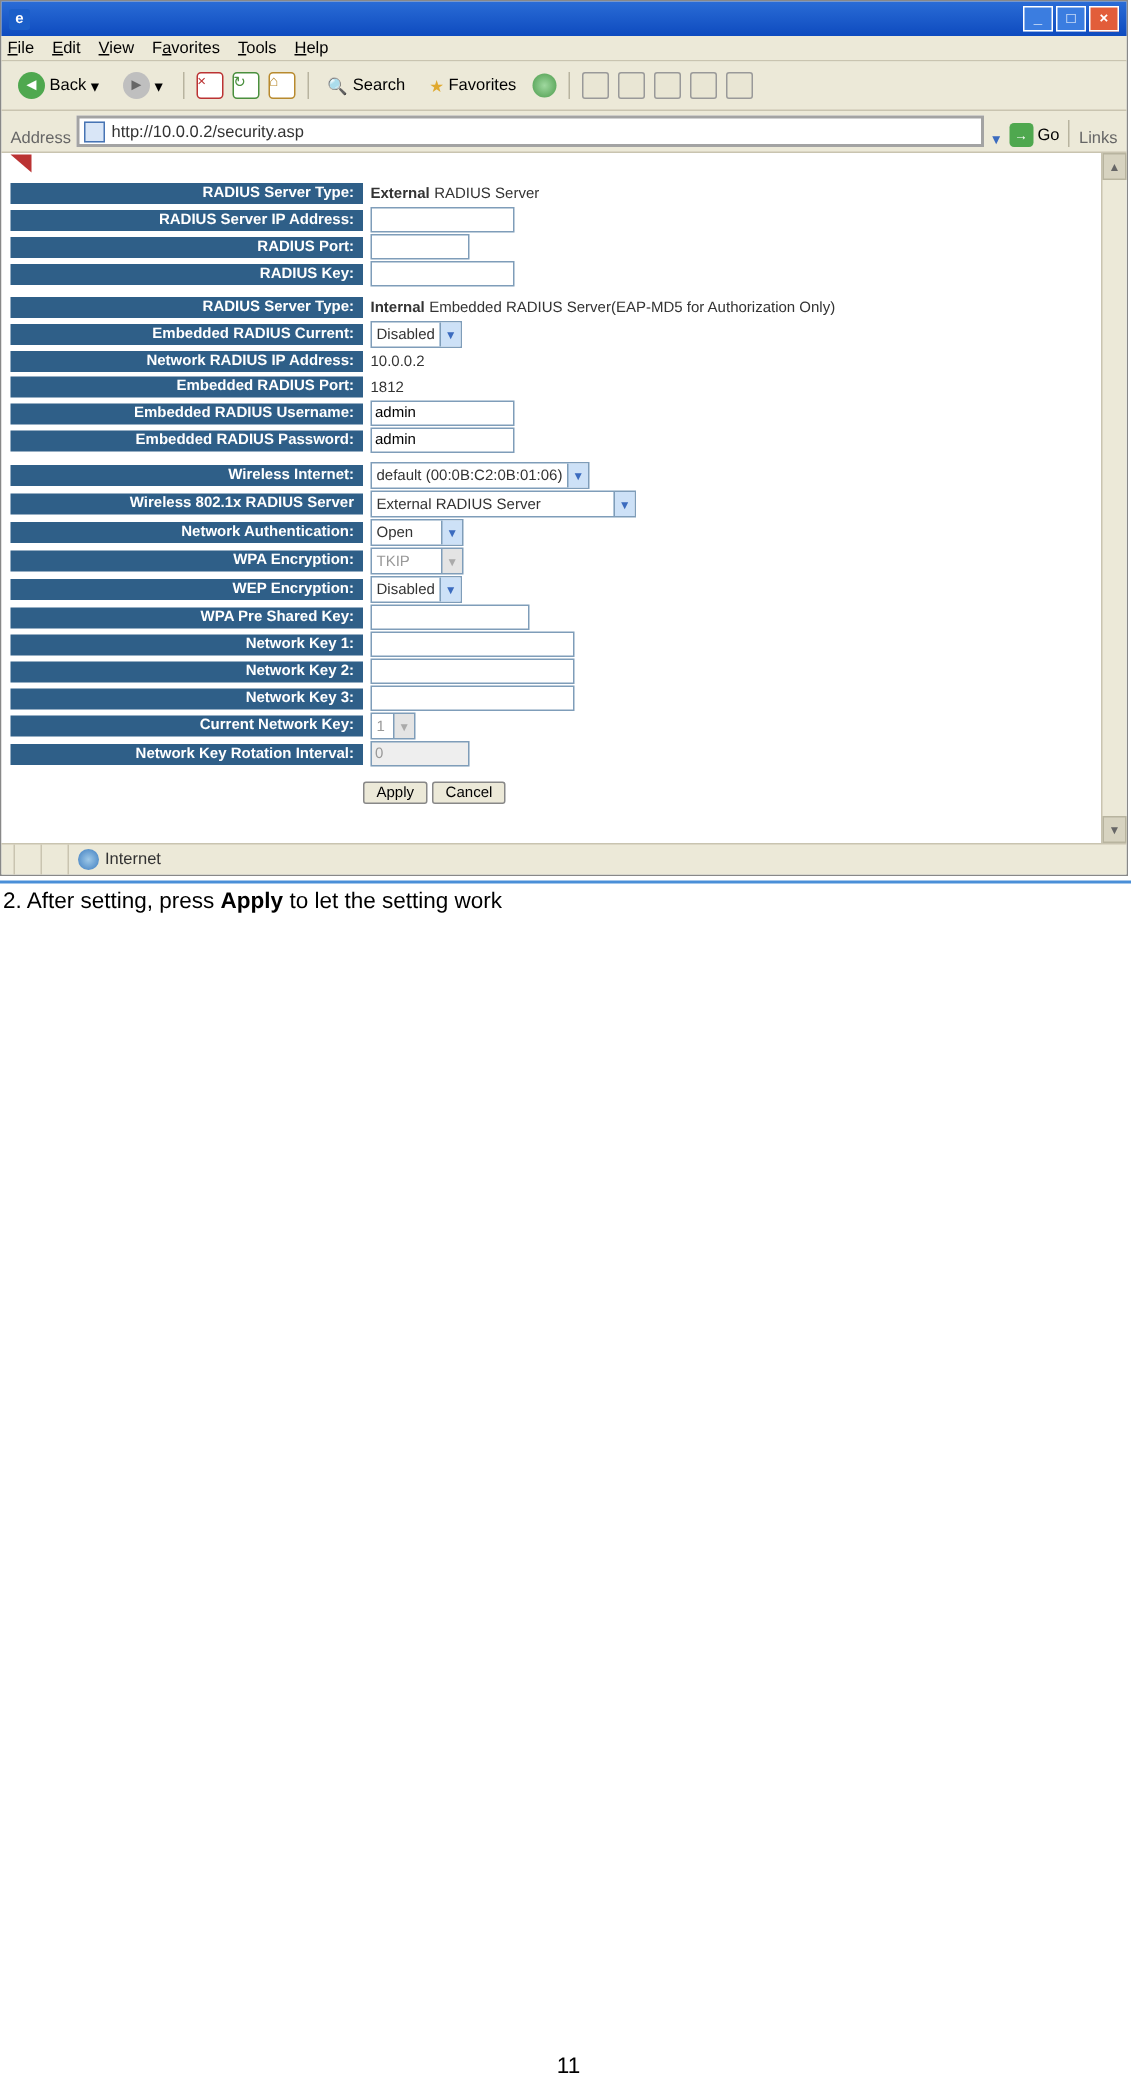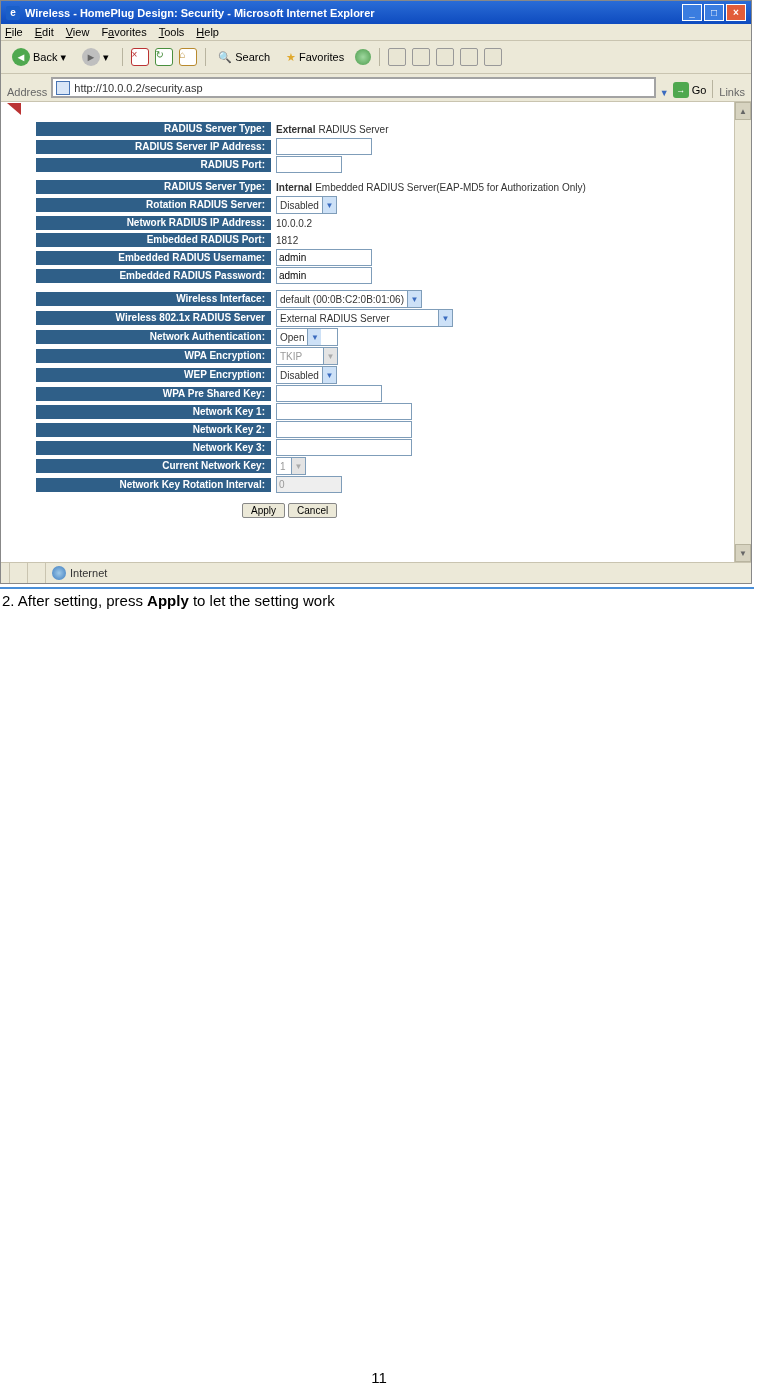--- a/index.html
+++ b/index.html
@@ -81,21 +81,21 @@
   }
   .scrollbar{width:16px;background:#ece9d8;border-left:1px solid #c9c4b0;display:flex;flex-direction:column;justify-content:space-between}
   .sbtn{height:16px;background:#d7d3c0;border:1px solid #b8b49f;display:flex;align-items:center;justify-content:center;font-size:8px;color:#666}
   .page{flex:1;padding:4px 6px 10px 6px;overflow:hidden}
   .tabcorner{width:18px;height:12px;position:relative}
   .tabcorner:before{content:"";position:absolute;left:0;top:-3px;width:0;height:0;border-right:14px solid #b33;border-bottom:12px solid transparent}
   .panel{margin:3px 0 6px 0}
   .row{display:flex;align-items:center;min-height:16px;margin:1px 0}
   .lbl{
     width:225px;text-align:right;padding:0 6px 0 4px;
-    background:#2f5f88;color:#fff;font-weight:bold;font-size:10px;line-height:14px;margin-left:29px;
+    background:#2f5f88;color:#fff;font-weight:bold;font-size:10px;line-height:14px;
   }
   .panel .lbl{border-right:0}
   .val{padding-left:5px;font-size:10px;color:#333;display:flex;align-items:center;gap:3px}
   .txtinput{border:1px solid #7f9db9;background:#fff;font-size:10px;padding:1px 2px;height:13px}
   .w60{width:60px}.w90{width:90px}.w100{width:100px}.w130{width:130px}
   .disabled{color:#999;background:#eee}
   .btns{margin-left:235px;padding-top:4px}
   .btn{font-size:10px;border:1px solid #888;background:#ece9d8;padding:1px 8px;border-radius:2px}
   .statusbar{background:#ece9d8;border-top:1px solid #c9c4b0;height:20px;display:flex;align-items:center;justify-content:flex-start;padding:0 8px;gap:5px;font-size:11px;color:#333}
   .statusbar .cell{border-left:1px solid #c9c4b0;padding:0 6px;height:100%;display:flex;align-items:center;gap:4px}
@@ -119,21 +119,20 @@
   .dropbtn .darrow{background:#cde1f7;border-left:1px solid #7f9db9;width:13px;height:100%;display:flex;align-items:center;justify-content:center;color:#3b6bbf;font-size:8px}
 </style>
 </head>
 <body>
 
 <div class="screenshot">
 
   <div class="titlebar">
     <div class="titlebar-left">
       <span class="ie-e">e</span>
-      <span>Wireless - HomePlug Design: Security - Microsoft Internet Explorer</span>
     </div>
     <div class="winbtns">
       <div class="winbtn min">_</div>
       <div class="winbtn max">□</div>
       <div class="winbtn close">×</div>
     </div>
   </div>
 
   <div class="menubar">
     <span><span class="u">F</span><span></span>ile</span>
@@ -201,32 +200,38 @@
           <div class="val">
               <input class="txtinput w90" style="">
             </div>
         </div>
         <div class="row">
           <div class="lbl">RADIUS Port:</div>
           <div class="val">
               <input class="txtinput w60" style="">
             </div>
         </div>
+        <div class="row">
+          <div class="lbl">RADIUS Key:</div>
+          <div class="val">
+              <input class="txtinput w90" style="">
+            </div>
+        </div>
       </div>
 
       <div class="panel">
         <div class="row">
           <div class="lbl">RADIUS Server Type:</div>
           <div class="val">
               <b>Internal</b>
               <span> Embedded RADIUS Server(EAP-MD5 for Authorization Only)</span>
             </div>
         </div>
         <div class="row">
-          <div class="lbl">Rotation RADIUS Server:</div>
+          <div class="lbl">Embedded RADIUS Current:</div>
           <div class="val">
             <span class="dropbtn">
                 <span class="dtxt">Disabled</span>
                 <span class="darrow">▼</span>
               </span>
           </div>
         </div>
         <div class="row">
           <div class="lbl">Network RADIUS IP Address:</div>
           <div class="val">10.0.0.2</div>
@@ -244,41 +249,41 @@
         <div class="row">
           <div class="lbl">Embedded RADIUS Password:</div>
           <div class="val">
               <input class="txtinput w90" value="admin" style="">
             </div>
         </div>
       </div>
 
       <div class="panel">
         <div class="row">
-          <div class="lbl">Wireless Interface:</div>
+          <div class="lbl">Wireless Internet:</div>
           <div class="val">
             <span class="dropbtn">
                 <span class="dtxt">default (00:0B:C2:0B:01:06)</span>
                 <span class="darrow">▼</span>
               </span>
           </div>
         </div>
         <div class="row">
           <div class="lbl">Wireless 802.1x RADIUS Server</div>
           <div class="val">
             <span class="dropbtn" style="width:175px;justify-content:space-between">
                 <span class="dtxt">External RADIUS Server</span>
                 <span class="darrow">▼</span>
               </span>
           </div>
         </div>
         <div class="row">
           <div class="lbl">Network Authentication:</div>
           <div class="val">
-            <span class="dropbtn" style="width:60px;">
+            <span class="dropbtn" style="width:60px;justify-content:space-between">
                 <span class="dtxt">Open</span>
                 <span class="darrow">▼</span>
               </span>
           </div>
         </div>
         <div class="row">
           <div class="lbl">WPA Encryption:</div>
           <div class="val">
             <span class="dropbtn disabled" style="width:60px;justify-content:space-between">
                 <span class="dtxt">TKIP</span>

